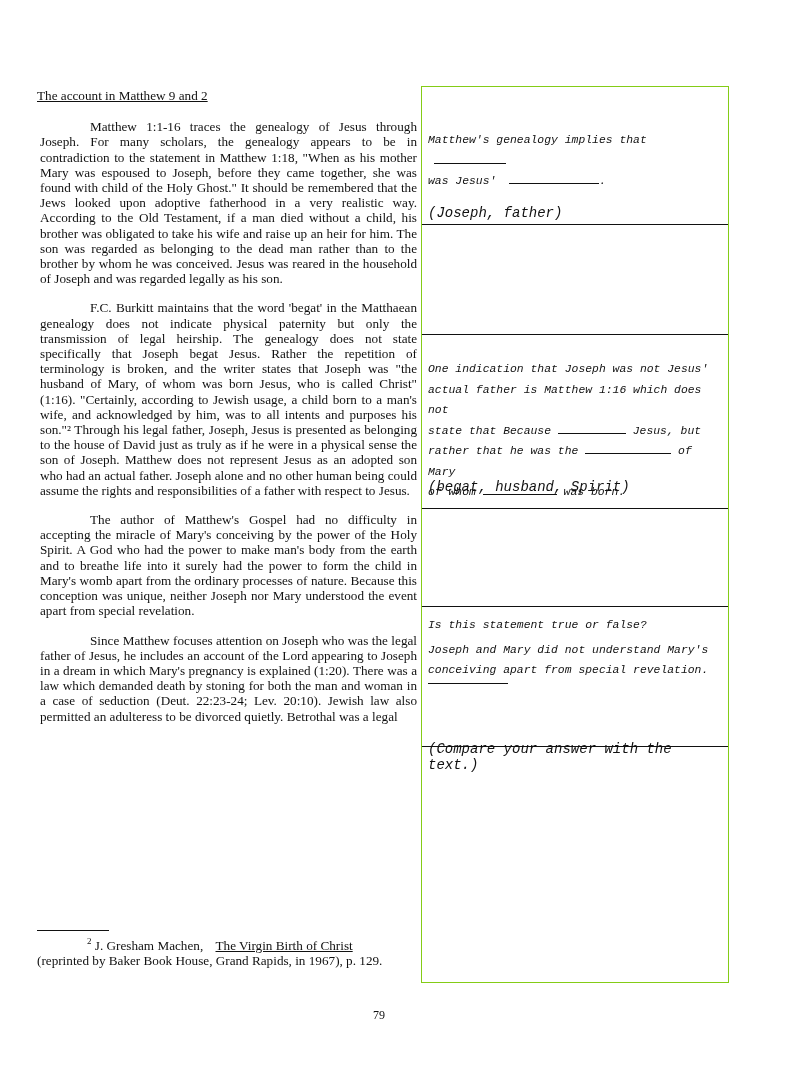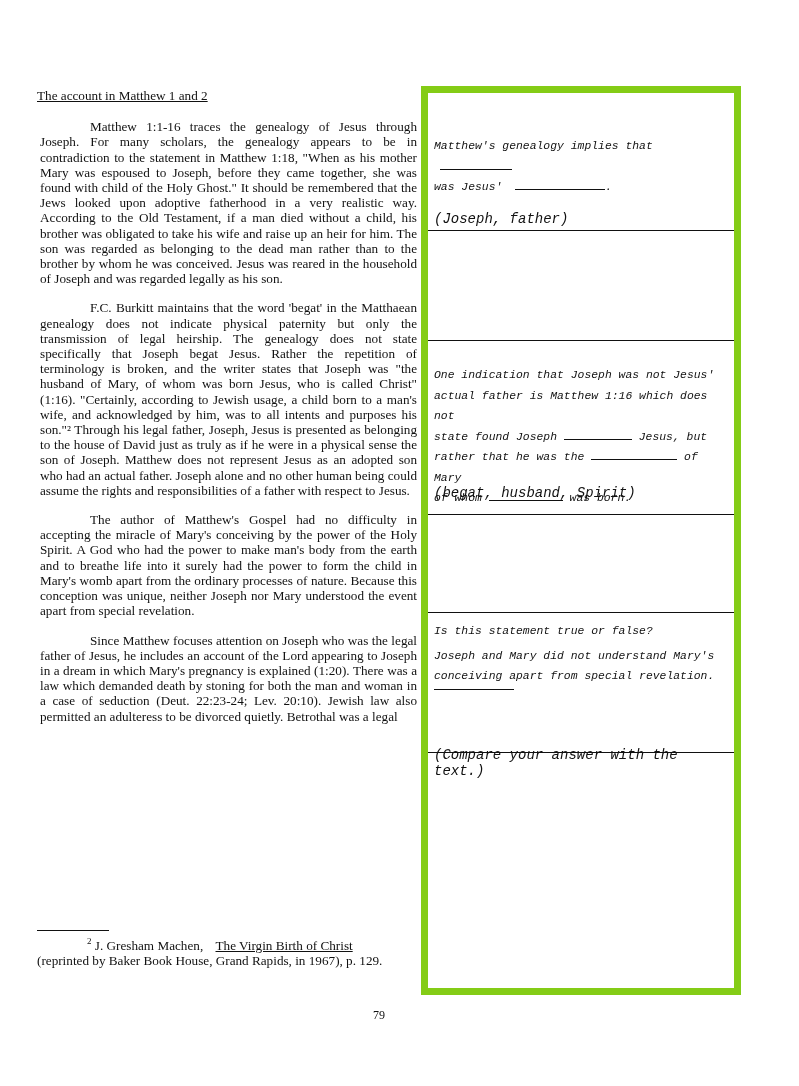--- a/index.html
+++ b/index.html
@@ -9,34 +9,34 @@
 
   .left { position:absolute; left:37px; top:88px; width:380px; font-size:13.2px; line-height:15.2px; }
   .heading { text-decoration:underline; margin:0 0 16px 0; font-size:13.2px; }
   .para { margin:0 0 14px 3px; text-indent:50px; text-align:justify; }
   .para.last { margin-bottom:0; }
   .fn-rule { position:absolute; left:37px; top:930px; width:72px; border-top:1px solid #111; }
   .footnote { position:absolute; left:37px; top:934px; width:360px; font-size:13.2px; line-height:15.2px; text-indent:50px; }
   .footnote sup { font-size:9px; vertical-align:6px; }
   .u { text-decoration:underline;margin-left:9px; }
 
-  .frames { position:absolute; left:421px; top:86px; width:306px; height:895px; border:7px solid #84cc16; }
+  .frames { position:absolute; left:421px; top:86px; width:306px; height:895px; border:1px solid #84cc16; }
   .frame { position:absolute; left:0; width:306px; border-bottom:1.5px solid #111; box-sizing:border-box; }
   .frame.last { border-bottom:none; }
   .ftext { position:absolute; left:6px; right:6px; font-size:11.4px; line-height:20.5px; }
   .blank { display:inline-block; border-bottom:1px solid #111; height:12px; vertical-align:baseline; }
   .answer { position:absolute; left:6px; font-size:14px; }
 
   .page-num { position:absolute; left:373px; top:1008px; font-size:12px; }
 </style>
 </head>
 <body>
 
 <div class="left serif">
-  <div class="heading">The account in Matthew 1 and 2</div>
+  <div class="heading">The account in Matthew 9 and 2</div>
   <p class="para">Matthew 1:1-16 traces the genealogy of Jesus through Joseph.  For many scholars, the genealogy appears to be in contradiction to the statement in Matthew 1:18, "When as his mother Mary was espoused to Joseph, before they came together, she was found with child of the Holy Ghost."  It should be remembered that the Jews looked upon adoptive fatherhood in a very realistic way.  According to the Old Testament, if a man died without a child, his brother was obligated to take his wife and raise up an heir for him.  The son was regarded as belonging to the dead man rather than to the brother by whom he was conceived.  Jesus was reared in the household of Joseph and was regarded legally as his son.</p>
   <p class="para">F.C. Burkitt maintains that the word 'begat' in the Matthaean genealogy does not indicate physical paternity but only the transmission of legal heirship. The genealogy does not state specifically that Joseph begat Jesus.  Rather the repetition of terminology is broken, and the writer states that Joseph was "the husband of Mary, of whom was born Jesus, who is called Christ" (1:16).  "Certainly, according to Jewish usage, a child born to a man's wife, and acknowledged by him, was to all intents and purposes his son."²  Through his legal father, Joseph, Jesus is presented as belonging to the house of David just as truly as if he were in a physical sense the son of Joseph.  Matthew does not represent Jesus as an adopted son who had an actual father.  Joseph alone and no other human being could assume the rights and responsibilities of a father with respect to Jesus.</p>
   <p class="para">The author of Matthew's Gospel had no difficulty in accepting the miracle of Mary's conceiving by the power of the Holy Spirit.  A God who had the power to make man's body from the earth and to breathe life into it surely had the power to form the child in Mary's womb apart from the ordinary processes of nature.  Because this conception was unique, neither Joseph nor Mary understood the event apart from special revelation.</p>
   <p class="para last">Since Matthew focuses attention on Joseph who was the legal father of Jesus, he includes an account of the Lord appearing to Joseph in a dream in which Mary's pregnancy is explained  (1:20).  There was a law which demanded death by stoning for both the man and woman in a case of seduction (Deut. 22:23-24; Lev. 20:10).  Jewish law  also permitted an adulteress to be divorced quietly.  Betrothal was a legal</p>
 </div>
 
 <div class="fn-rule"></div>
 <div class="footnote serif">
   <sup>2</sup>
   <span>J. Gresham Machen,</span>
@@ -55,21 +55,21 @@
     </div>
     <div class="answer" style="top:118px;">(Joseph, father)</div>
   </div>
 
   <div class="frame" style="top:138px;height:110px;"></div>
 
   <div class="frame" style="top:248px;height:174px;">
     <div class="ftext" style="top:24px;">
       <span>One indication that Joseph was not Jesus'</span><br>
       <span>actual father is Matthew 1:16 which does not</span><br>
-      <span>state found Joseph</span>
+      <span>state that Because</span>
       <span class="blank" style="width:68px;"></span>
       <span>Jesus, but</span><br>
       <span>rather that he was the</span>
       <span class="blank" style="width:86px;"></span>
       <span>of Mary</span><br>
       <span>of whom</span>
       <span class="blank" style="width:74px;"></span>
       <span>was born.</span>
     </div>
     <div class="answer" style="top:144px;">(begat, husband, Spirit)</div>

